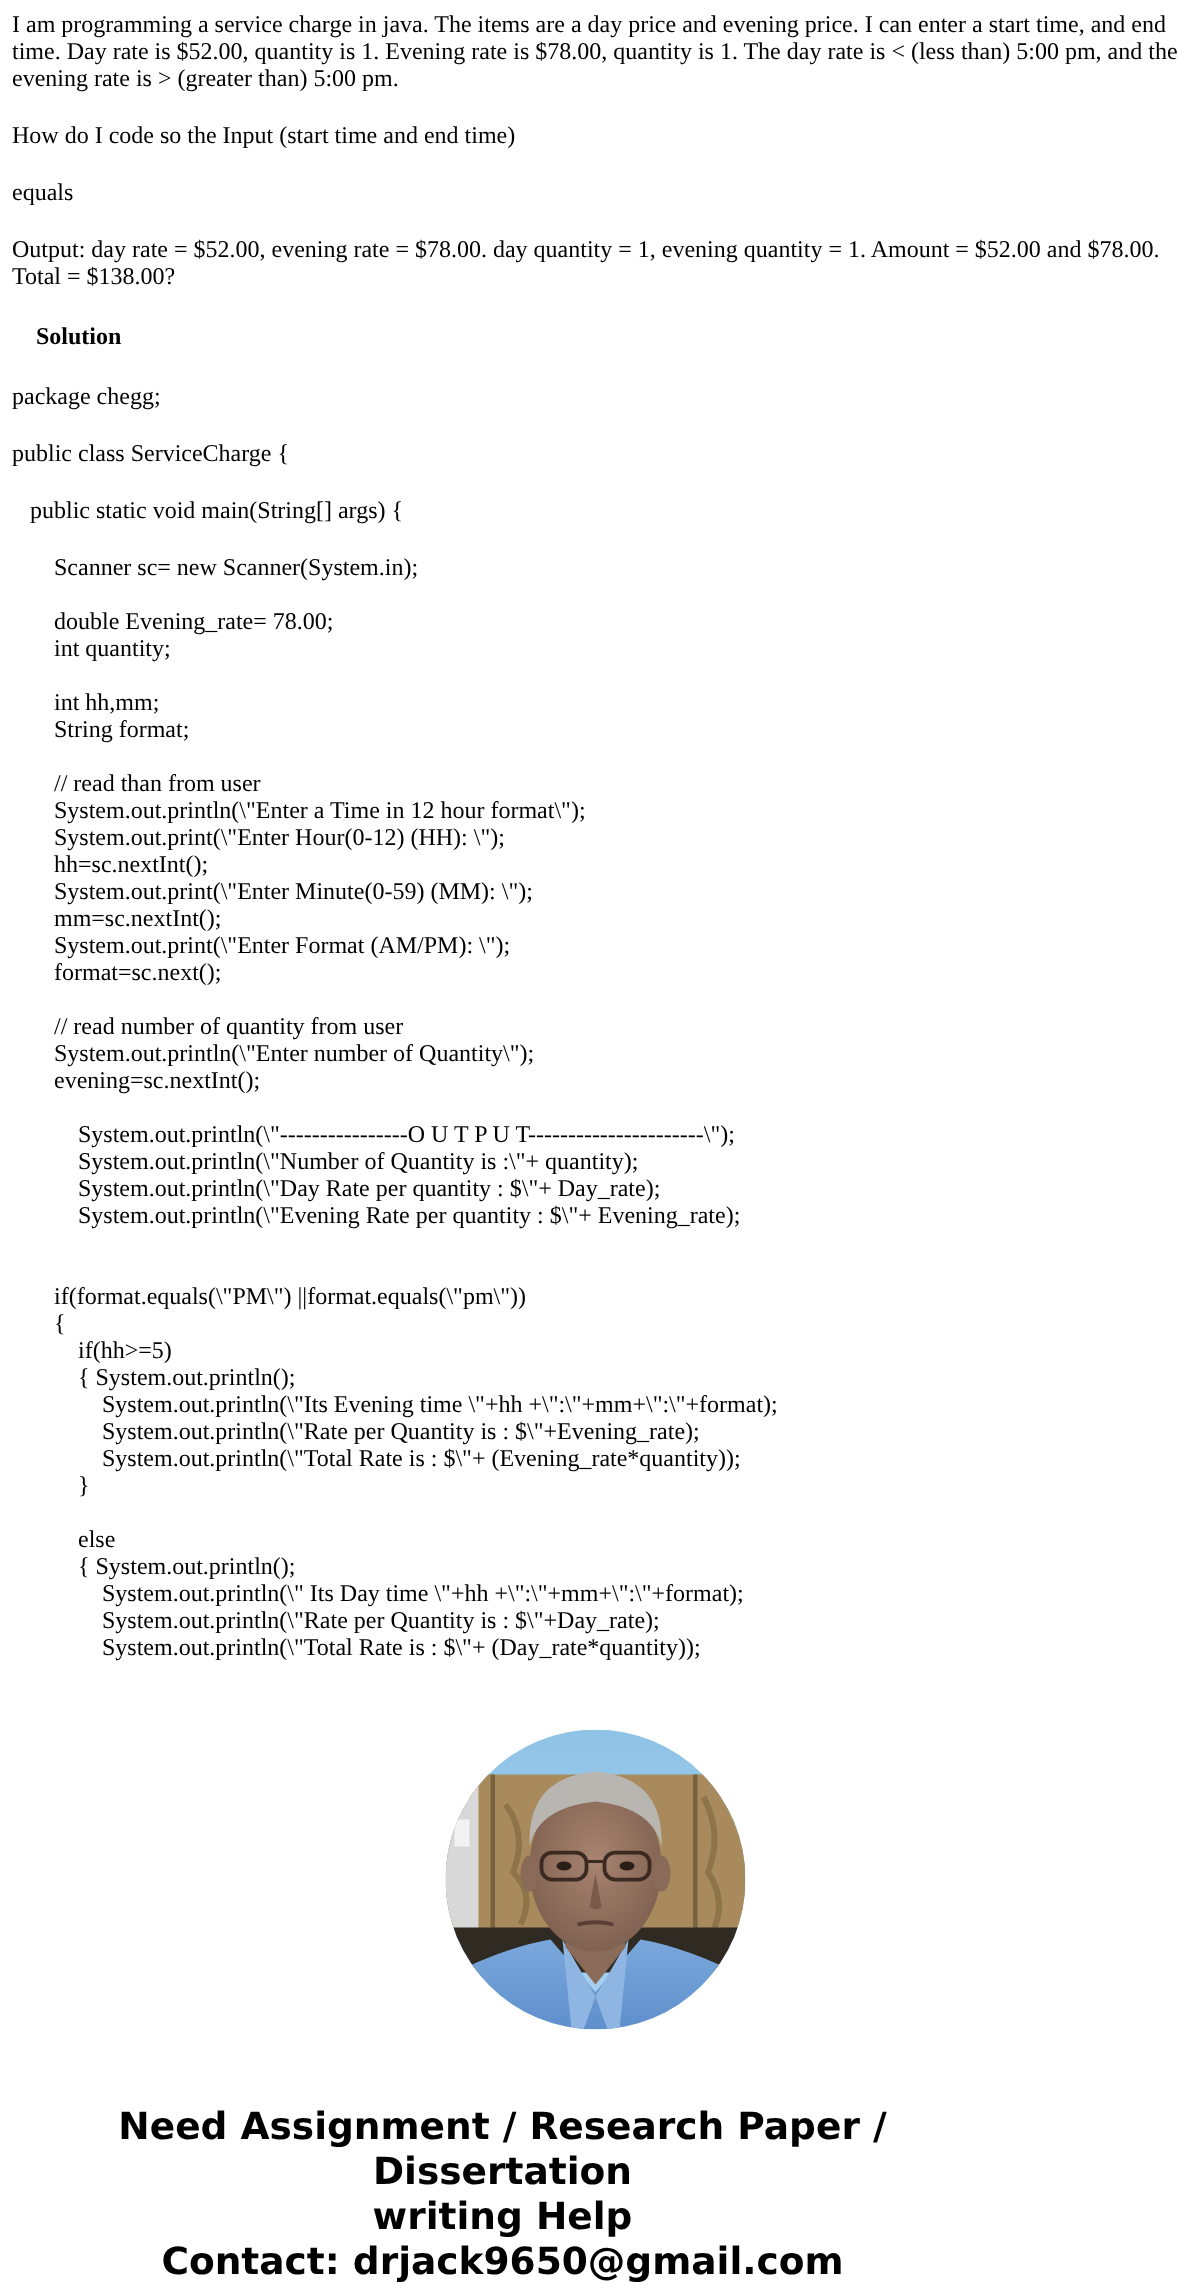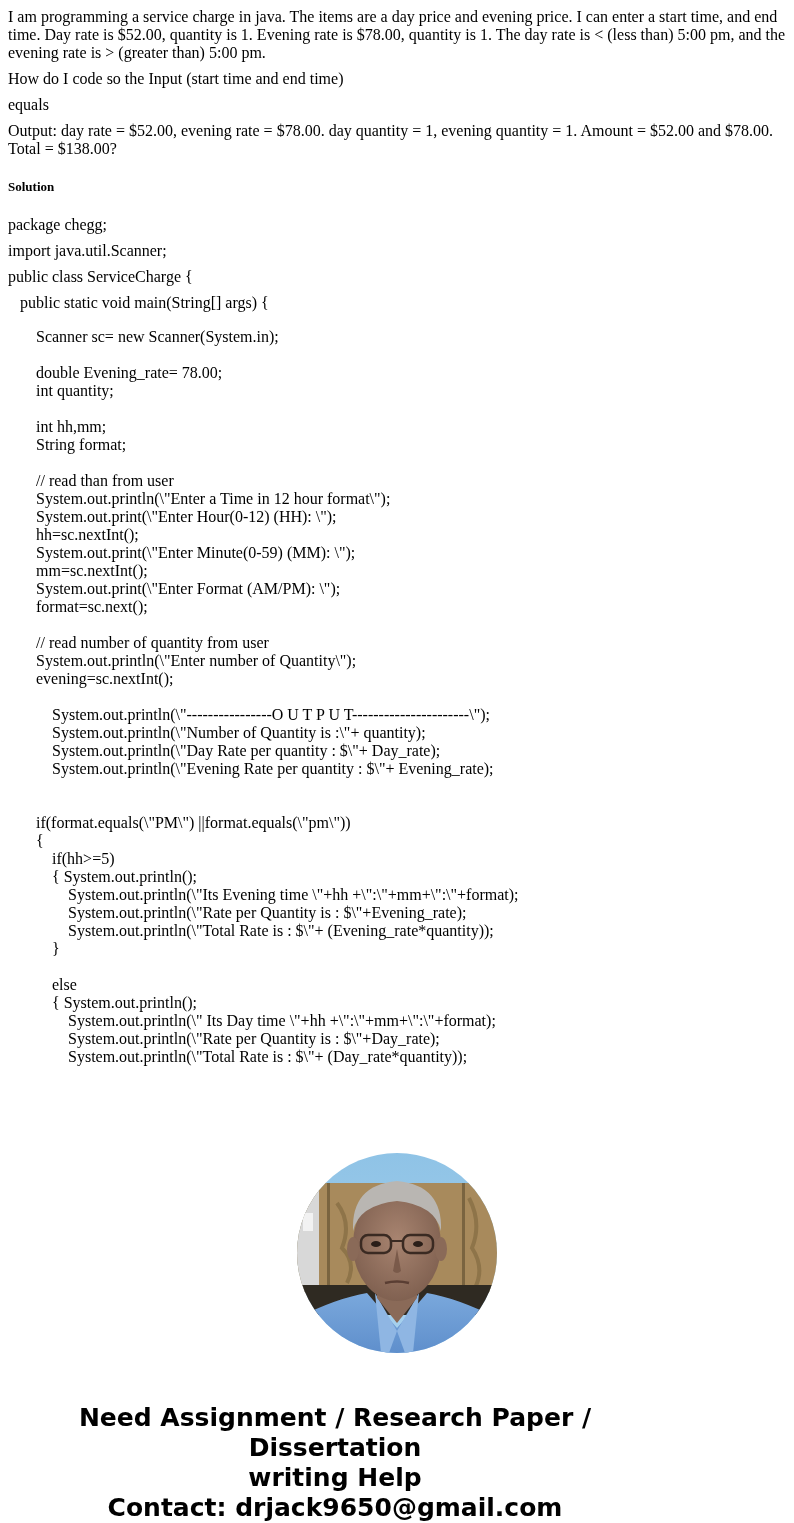--- a/index.html
+++ b/index.html
@@ -18,30 +18,30 @@
     }
     .content {
       position: absolute;
       left: 8px;
       top: 0;
       width: 780px;
       height: 1123px;
       overflow: hidden;
     }
     .content p {
-      margin: 8px 0;
+      margin: 20px 0;
       line-height: 18px;
     }
     .content p.first {
       margin-top: 8px;
     }
     h3.solution-title {
-      font-size: 13px;
+      font-size: 16px;
       font-weight: bold;
-      margin: 18px 0;
+      margin: 18px 16px;
       line-height: 22px;
     }
     .code-line {
       display: block;
       line-height: 18px;
       white-space: pre;
     }
     .indent-1 { padding-left: 12px; }
     .indent-2 { padding-left: 28px; }
     .indent-3 { padding-left: 44px; }
@@ -76,21 +76,20 @@
 
 <div class="content">
   <p class="first">I am programming a service charge in java. The items are a day price and evening price. I can enter a start time, and end time. Day rate is $52.00, quantity is 1. Evening rate is $78.00, quantity is 1. The day rate is &lt; (less than) 5:00 pm, and the evening rate is &gt; (greater than) 5:00 pm.</p>
   <p>How do I code so the Input (start time and end time)</p>
   <p>equals</p>
   <p>Output: day rate = $52.00, evening rate = $78.00. day quantity = 1, evening quantity = 1. Amount = $52.00 and $78.00. Total = $138.00?</p>
 
   <h3 class="solution-title">Solution</h3>
 
   <p>package chegg;</p>
-  <p>import java.util.Scanner;</p>
   <p>public class ServiceCharge {</p>
   <p class="indent-1">public static void main(String[] args) {</p>
 
   <div style="margin: 16px 0;">
     <span class="code-line indent-2">Scanner sc= new Scanner(System.in);</span>
     <span class="code-line blank"></span>
     <span class="code-line indent-2">double Evening_rate= 78.00;</span>
     <span class="code-line indent-2">int quantity;</span>
     <span class="code-line blank"></span>
     <span class="code-line indent-2">int hh,mm;</span>

